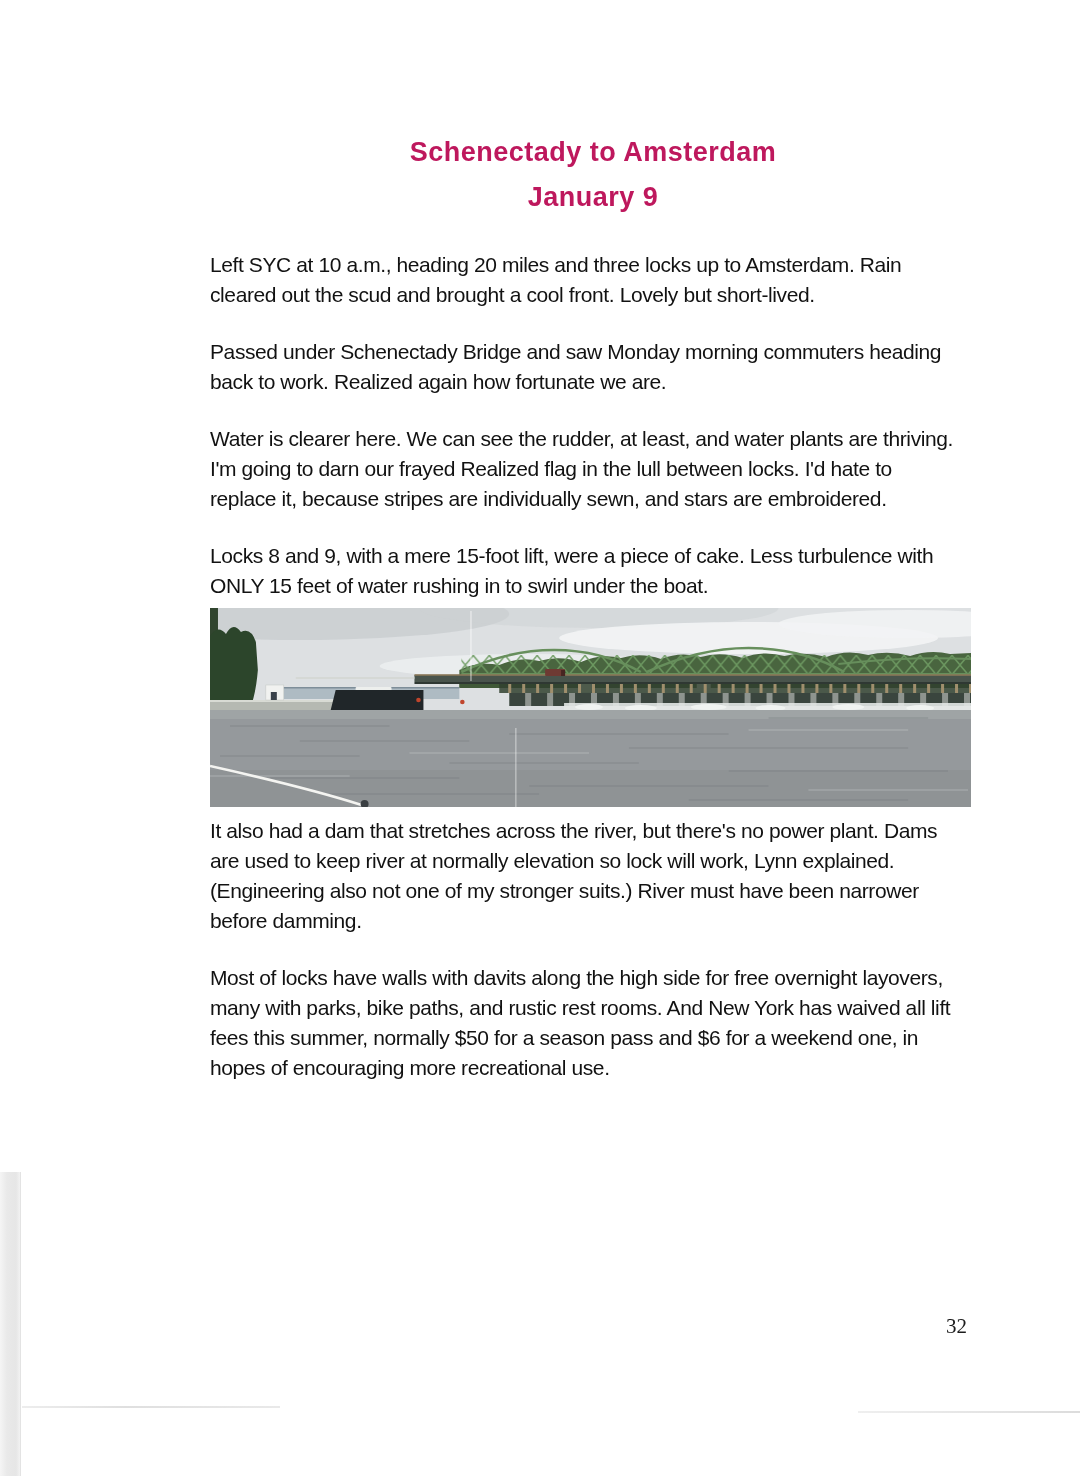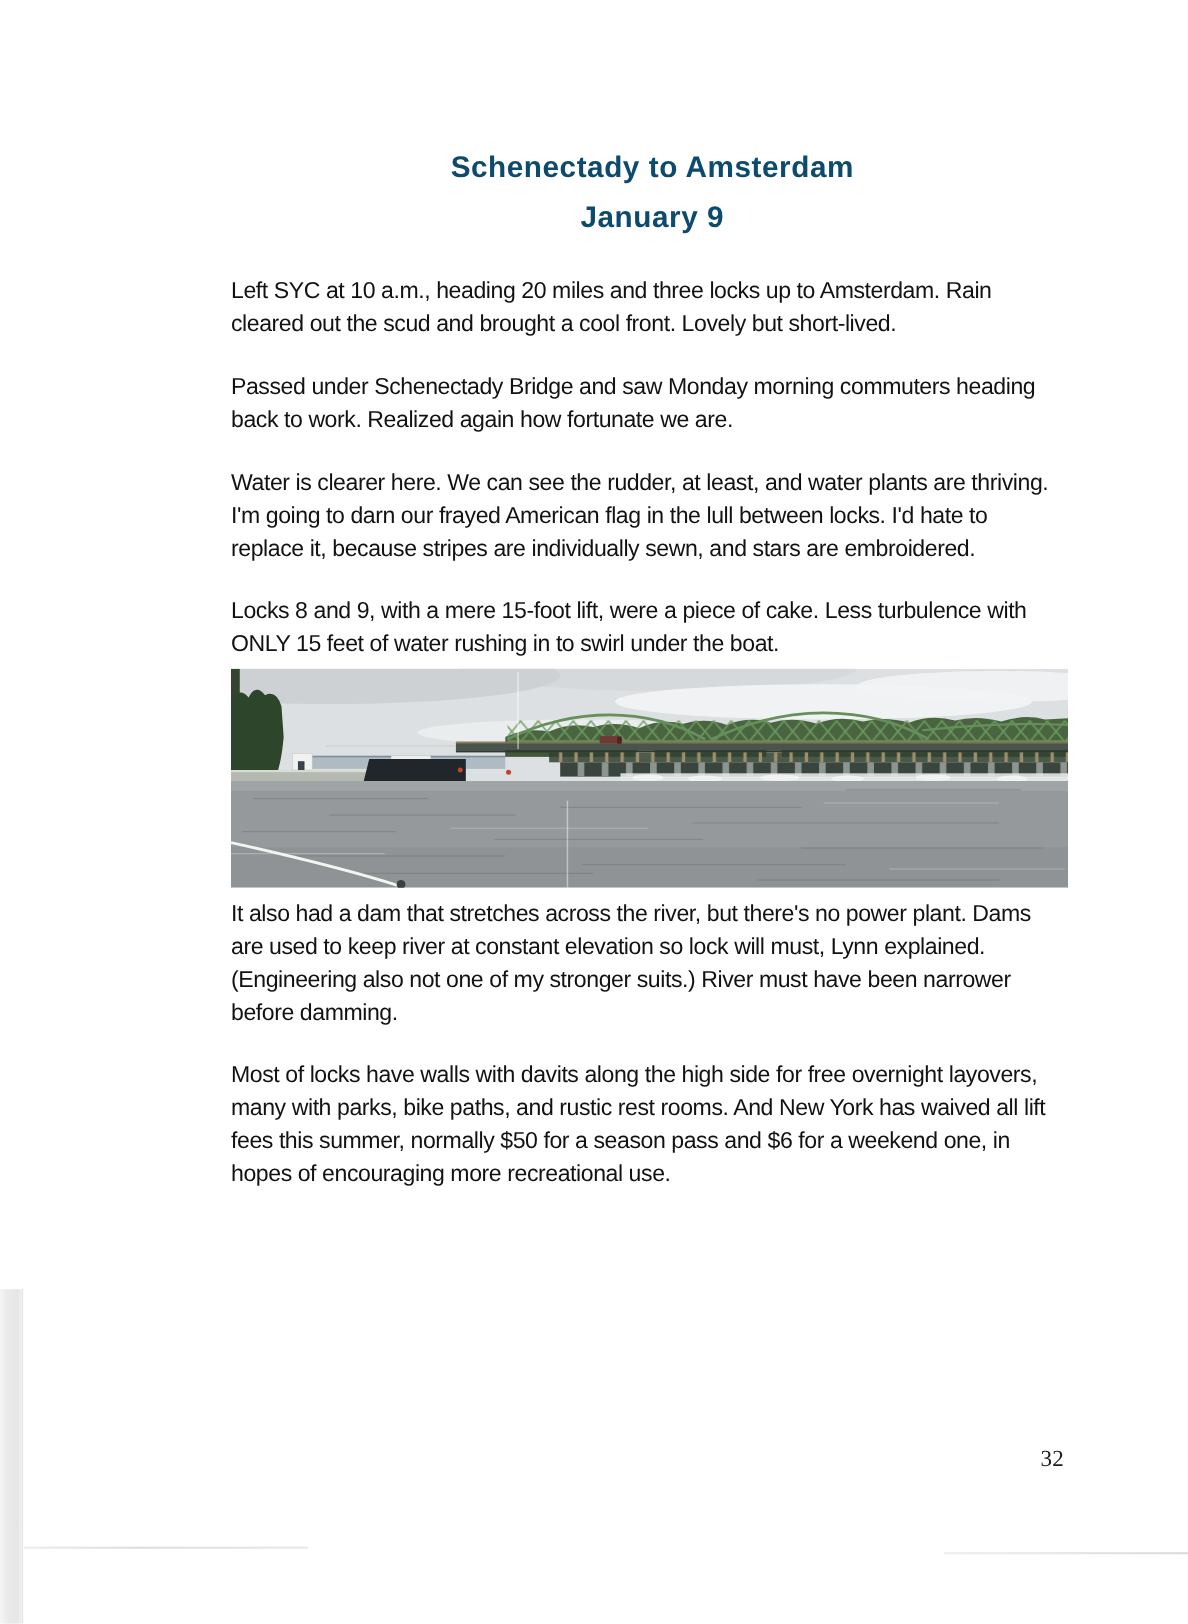--- a/index.html
+++ b/index.html
@@ -8,21 +8,21 @@
     width: 1080px; height: 1476px;
     font-family: "Liberation Sans", "DejaVu Sans", sans-serif;
     position: relative; overflow: hidden;
   }
   .page { position: absolute; inset: 0; background: #ffffff; }
   .content {
     position: absolute; left: 210px; top: 130px; width: 766px;
   }
   .title {
     text-align: center;
-    color: #0c4a6e;
+    color: #be185d;
     font-size: 27px; font-weight: bold;
     line-height: 45px;
     letter-spacing: 0.5px;
     margin-bottom: 30px;
   }
   .body-text p {
     font-size: 21px;
     line-height: 30px;
     letter-spacing: -0.4px;
     color: #121212;
@@ -61,21 +61,21 @@
   <div class="content">
 
     <div class="title">
       <div>Schenectady to Amsterdam</div>
       <div>January 9</div>
     </div>
 
     <div class="body-text">
       <p>Left SYC at 10 a.m., heading 20 miles and three locks up to Amsterdam. Rain cleared out the scud and brought a cool front. Lovely but short-lived.</p>
       <p>Passed under Schenectady Bridge and saw Monday morning commuters heading back to work. Realized again how fortunate we are.</p>
-      <p>Water is clearer here. We can see the rudder, at least, and water plants are thriving. I'm going to darn our frayed American flag in the lull between locks. I'd hate to replace it, because stripes are individually sewn, and stars are embroidered.</p>
+      <p>Water is clearer here. We can see the rudder, at least, and water plants are thriving. I'm going to darn our frayed Realized flag in the lull between locks. I'd hate to replace it, because stripes are individually sewn, and stars are embroidered.</p>
       <p class="pre-photo">Locks 8 and 9, with a mere 15-foot lift, were a piece of cake. Less turbulence with ONLY 15 feet of water rushing in to swirl under the boat.</p>
 
       <svg class="photo" viewBox="0 0 763 199" preserveAspectRatio="none" role="img" aria-label="Green truss bridge and low dam stretching across a wide gray river under an overcast sky, with a lock wall, small white buildings and a dark barge at left, seen from a boat with a white mooring line in the foreground">
         <defs>
           <pattern id="truss" width="16" height="19" patternUnits="userSpaceOnUse">
             <path d="M0,19 L16,0 M0,0 L16,19" stroke="#6f9c63" stroke-width="1.5" fill="none"></path>
           </pattern>
           <pattern id="posts" width="14" height="9" patternUnits="userSpaceOnUse">
             <rect x="5" y="0" width="3" height="9" fill="#a08f6d"></rect>
           </pattern>
@@ -169,21 +169,21 @@
         <circle cx="209" cy="92" r="2.3" fill="#c0452c"></circle>
         <circle cx="253" cy="94" r="2.3" fill="#c0452c"></circle>
 
         <path d="M0,158 C45,168 105,182 152,197" stroke="#f4f4f1" stroke-width="2.6" fill="none"></path>
         <circle cx="155" cy="196" r="4" fill="#3a3f42"></circle>
 
         <rect x="261" y="3" width="1.3" height="70" fill="#ffffff" opacity="0.55"></rect>
         <rect x="306" y="120" width="1.3" height="79" fill="#ffffff" opacity="0.45"></rect>
       </svg>
 
-      <p>It also had a dam that stretches across the river, but there's no power plant. Dams are used to keep river at constant elevation so lock will must, Lynn explained. (Engineering also not one of my stronger suits.) River must have been narrower before damming.</p>
+      <p>It also had a dam that stretches across the river, but there's no power plant. Dams are used to keep river at normally elevation so lock will work, Lynn explained. (Engineering also not one of my stronger suits.) River must have been narrower before damming.</p>
       <p>Most of locks have walls with davits along the high side for free overnight layovers, many with parks, bike paths, and rustic rest rooms. And New York has waived all lift fees this summer, normally $50 for a season pass and $6 for a weekend one, in hopes of encouraging more recreational use.</p>
     </div>
   </div>
 
   <div class="page-number">32</div>
 
   <div class="scan-band-left"></div>
   <div class="scan-line-bottom-left"></div>
   <div class="scan-line-bottom-right"></div>
 </div>

